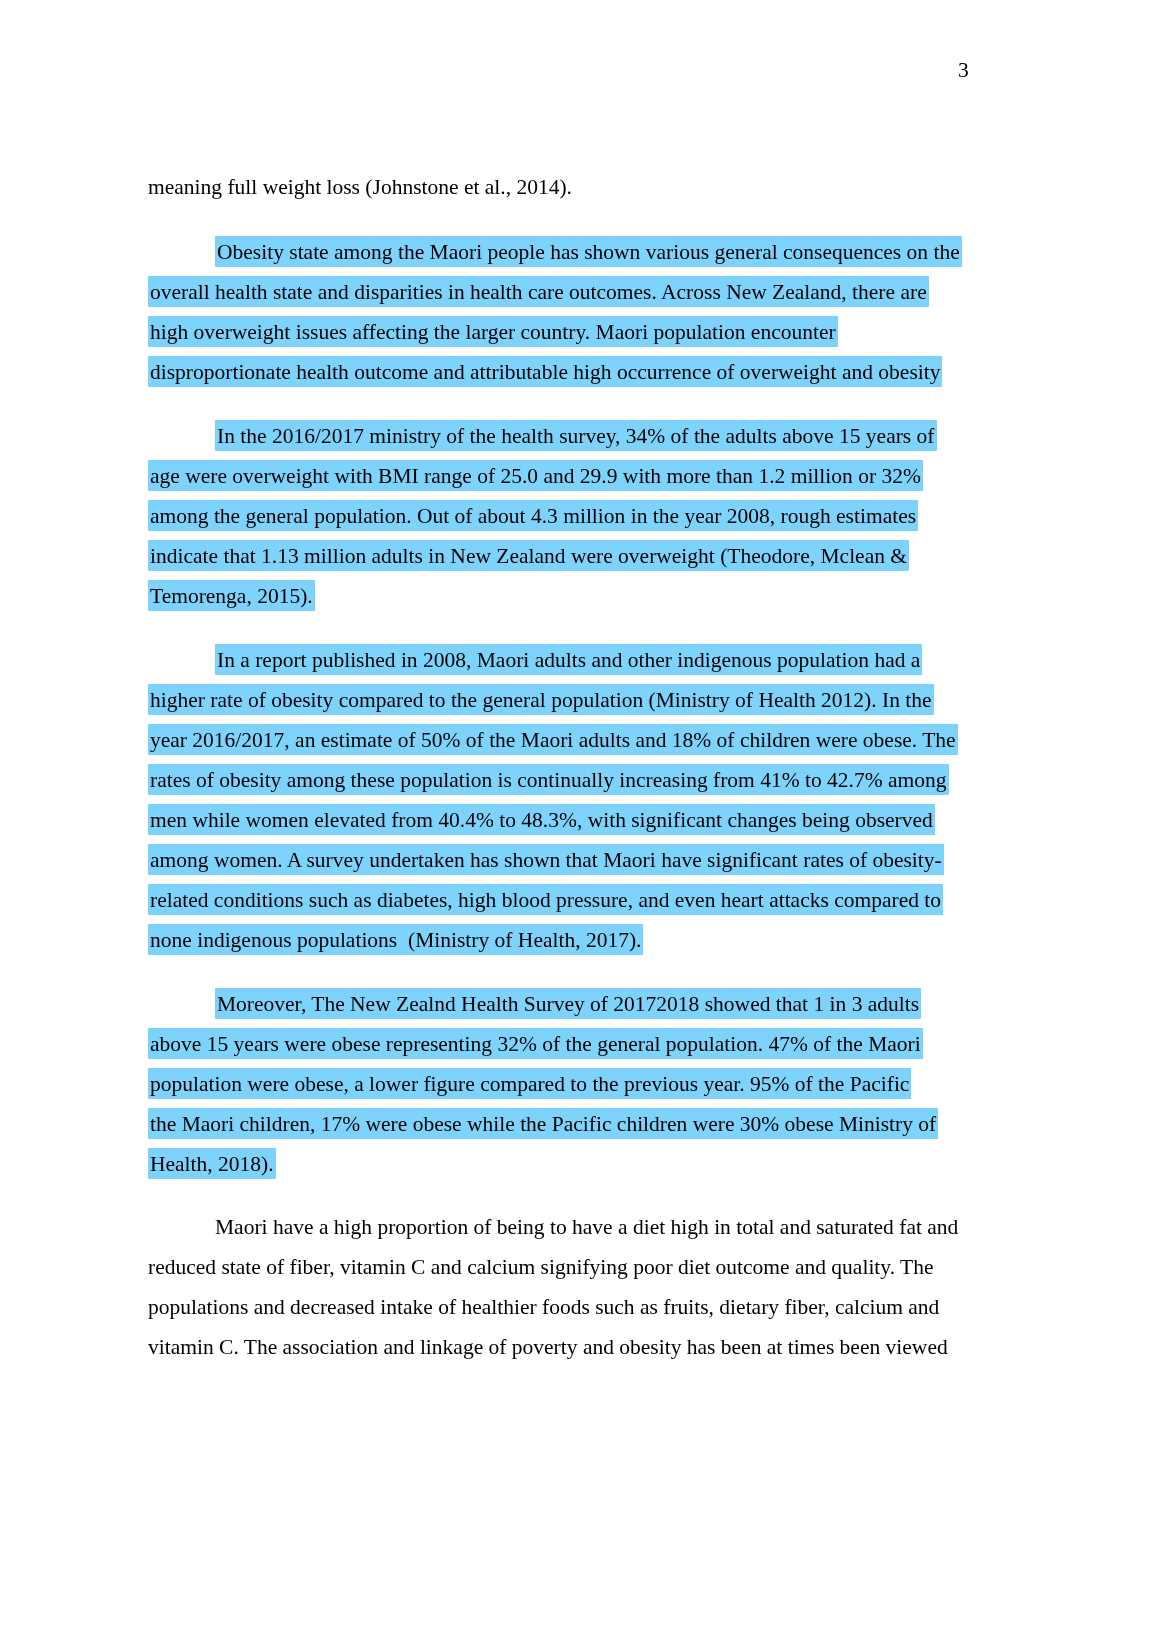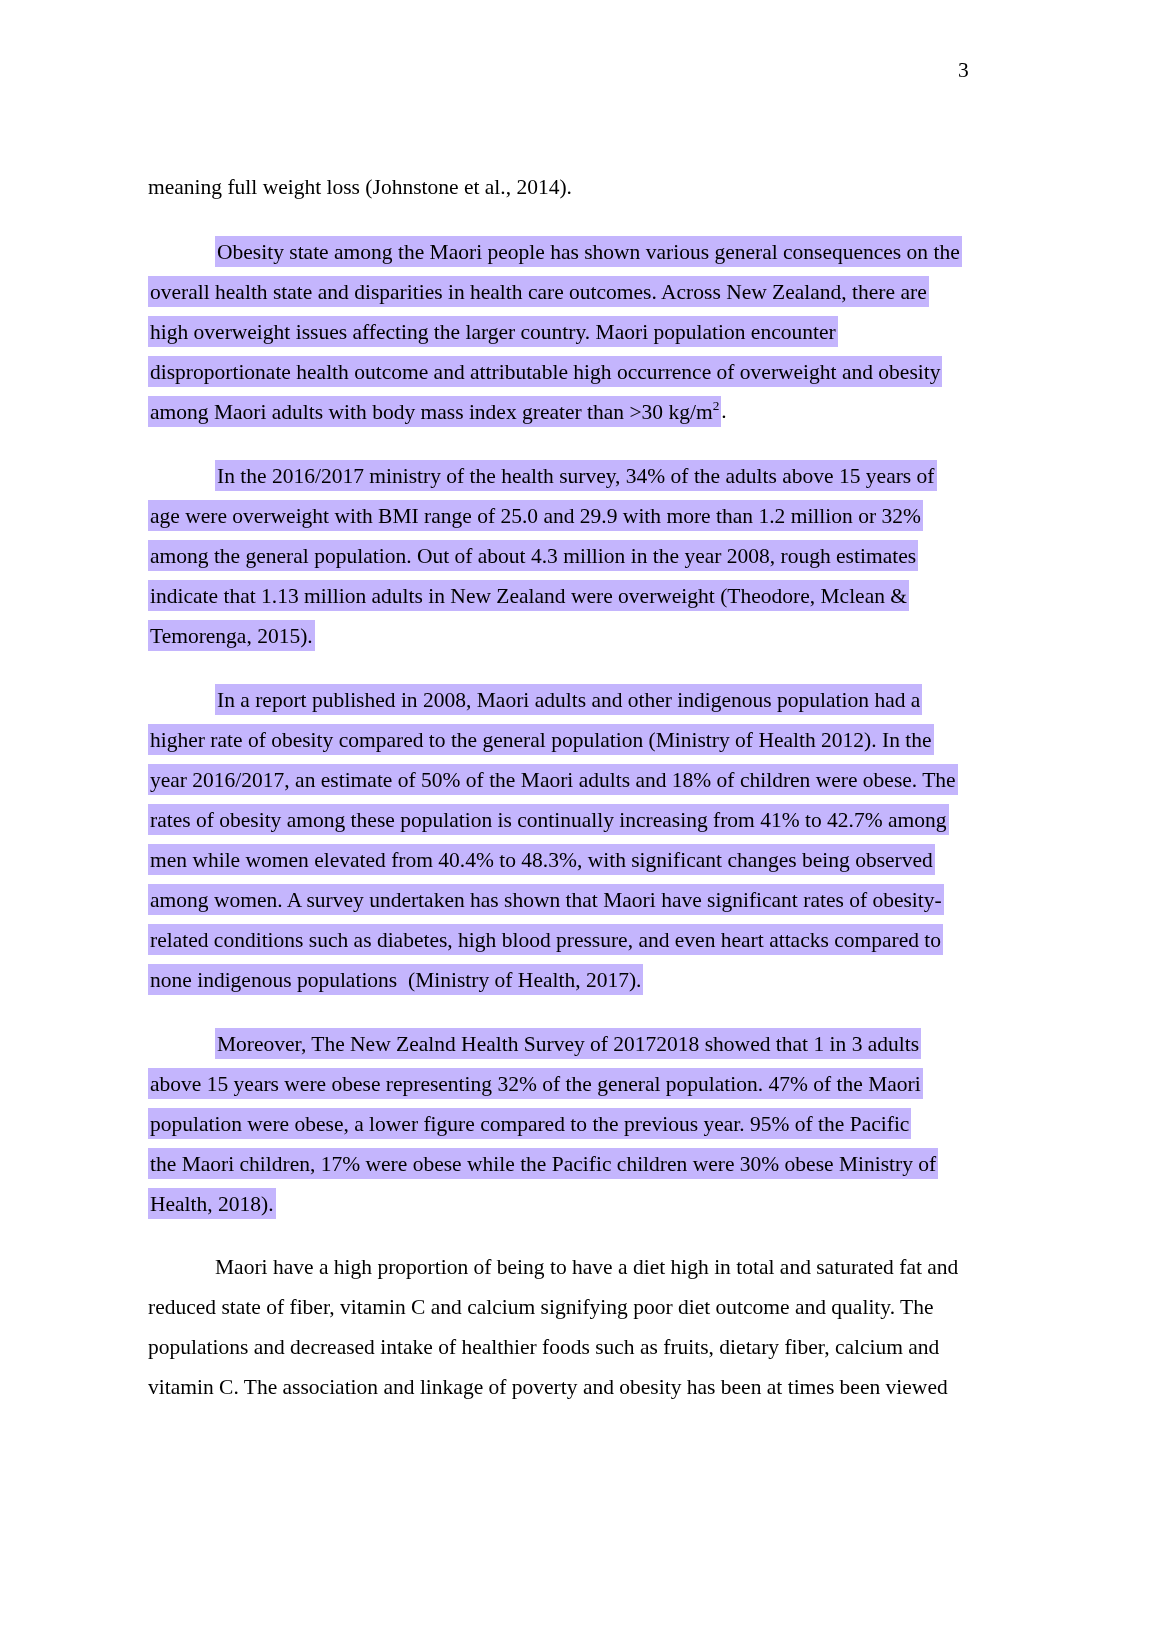--- a/index.html
+++ b/index.html
@@ -35,21 +35,21 @@
   }
   .line {
     font-size: 21.5px;
     line-height: 40px;
     white-space: pre;
   }
   .line.indent {
     padding-left: 67px;
   }
   .hl {
-    background: #c4b5fd;
+    background: #7dd3fc;
     padding: 3.5px 2px;
   }
   .plain {
     background: transparent;
   }
   sup {
     font-size: 0.62em;
     line-height: 0;
     vertical-align: super;
   }
@@ -61,21 +61,20 @@
   <div class="page-number">3</div>
   <div class="body-text">
       <div class="para">
         <div class="line"><span class="plain">meaning full weight loss (Johnstone et al., 2014).</span></div>
       </div>
       <div class="para">
         <div class="line indent"><span class="hl">Obesity state among the Maori people has shown various general consequences on the</span></div>
         <div class="line"><span class="hl">overall health state and disparities in health care outcomes. Across New Zealand, there are</span></div>
         <div class="line"><span class="hl">high overweight issues affecting the larger country. Maori population encounter</span></div>
         <div class="line"><span class="hl">disproportionate health outcome and attributable high occurrence of overweight and obesity</span></div>
-        <div class="line"><span class="hl">among Maori adults with body mass index greater than &gt;30 kg/m<sup>2</sup></span><span class="plain">.</span></div>
       </div>
       <div class="para">
         <div class="line indent"><span class="hl">In the 2016/2017 ministry of the health survey, 34% of the adults above 15 years of</span></div>
         <div class="line"><span class="hl">age were overweight with BMI range of 25.0 and 29.9 with more than 1.2 million or 32%</span></div>
         <div class="line"><span class="hl">among the general population. Out of about 4.3 million in the year 2008, rough estimates</span></div>
         <div class="line"><span class="hl">indicate that 1.13 million adults in New Zealand were overweight (Theodore, Mclean &amp;</span></div>
         <div class="line"><span class="hl">Temorenga, 2015).</span></div>
       </div>
       <div class="para">
         <div class="line indent"><span class="hl">In a report published in 2008, Maori adults and other indigenous population had a</span></div>

